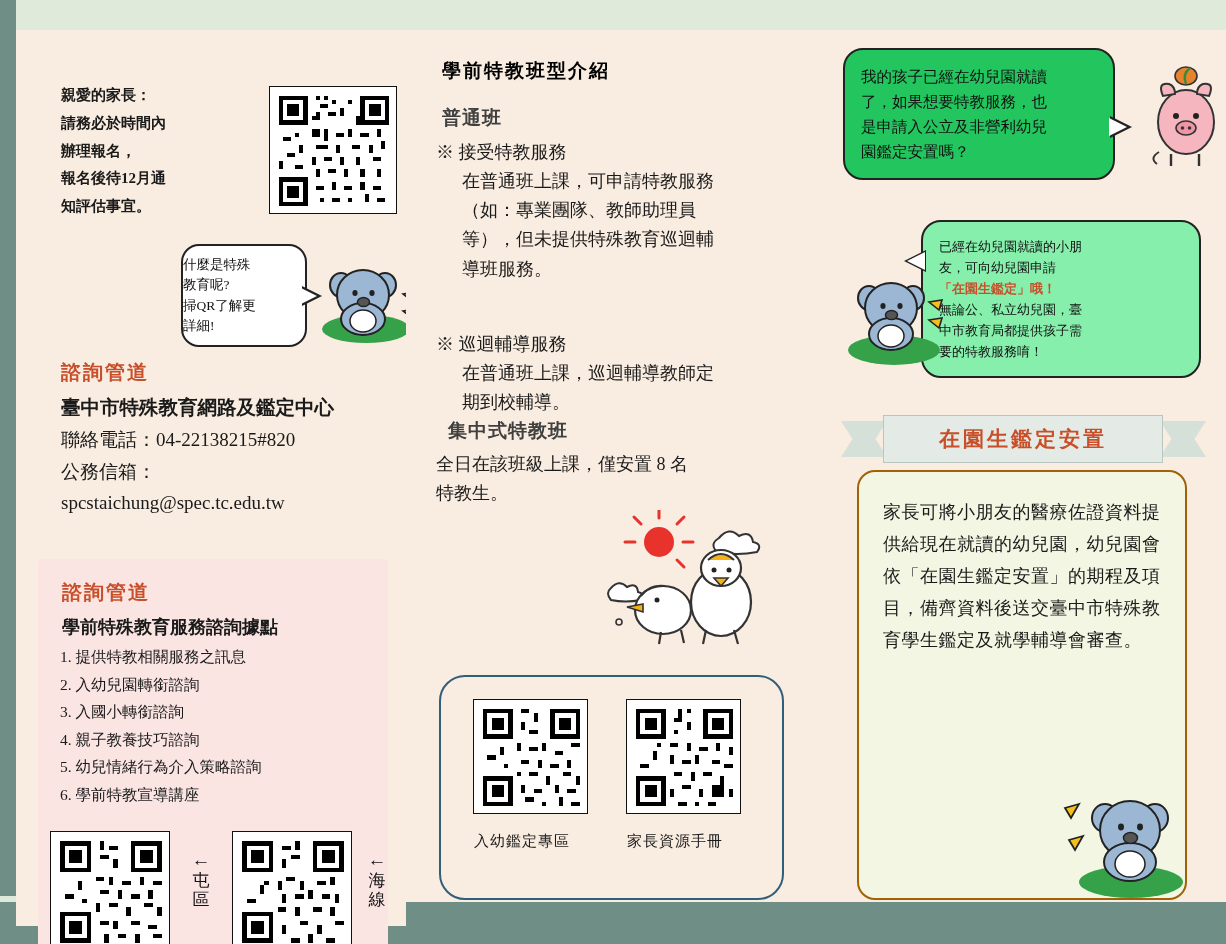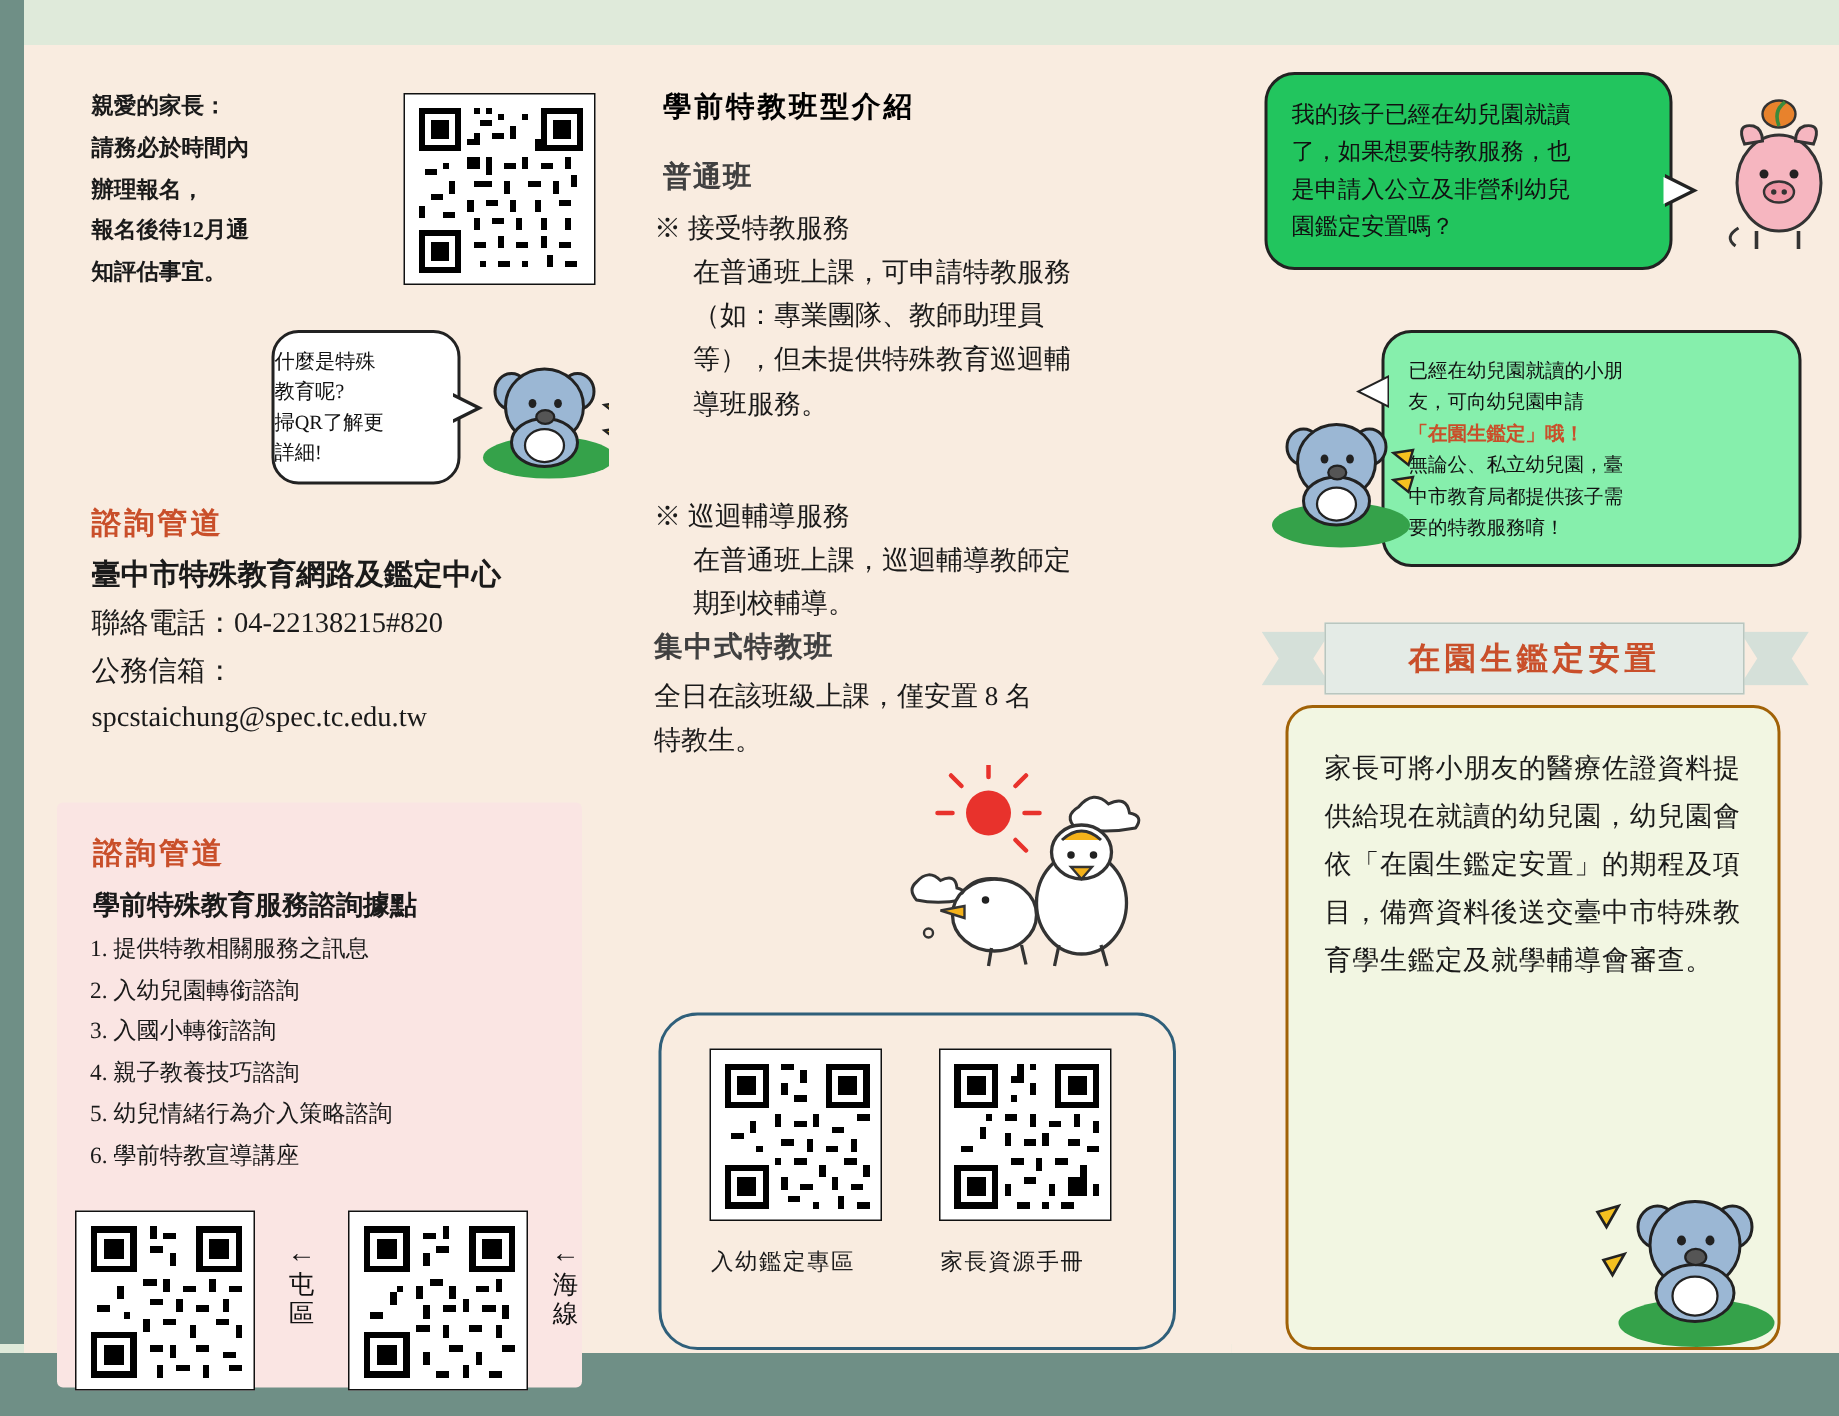--- a/index.html
+++ b/index.html
@@ -10,21 +10,21 @@
     position:relative;overflow:hidden;
   }
   
   .edge-left{position:absolute;left:0;top:0;width:16px;height:944px;background:#6f8f86;}
   .edge-top{position:absolute;left:0;top:0;width:1226px;height:30px;background:#dfeada;}
   .edge-bottom{position:absolute;left:0;bottom:0;width:1226px;height:42px;background:#6f8f86;}
   .edge-bottom-inner{position:absolute;left:0;bottom:42px;width:1226px;height:6px;background:#dfeada;}
 
   
   .col{position:absolute;top:30px;}
-  .col-left{left:16px;width:390px;height:872px;background:#f9ece0;}
+  .col-left{left:16px;width:390px;height:872px;background:#f9ece0;margin-top:24px;}
   .col-mid{left:406px;width:415px;height:872px;background:#f9ece0;}
   .col-right{left:821px;width:405px;height:872px;background:#f9ece0;}
   h3,h4,p,ol,li,div{box-sizing:border-box;}
 
   
   .parent-note{position:absolute;left:45px;top:28px;width:190px;font-size:15px;line-height:1.85;font-weight:bold;color:#1a1a1a;}
   .qr-top{position:absolute;left:253px;top:32px;width:128px;height:128px;border:1px solid #111;background:#fff;padding:5px;}
   .qr-top svg, .qr svg{display:block;}
 
   .bubble{
@@ -368,21 +368,21 @@
     <div class="indent">導班服務。</div>
   </div>
 
   <div class="mid-body" style="left:30px;top:300px;width:370px;">
     <div><span>※</span>
       <span>巡迴輔導服務</span></div>
     <div class="indent">在普通班上課，巡迴輔導教師定</div>
     <div class="indent">期到校輔導。</div>
   </div>
 
-  <div class="mid-sub" style="left:30px;top:388px;">集中式特教班</div>
+  <div class="mid-sub" style="left:42px;top:388px;">集中式特教班</div>
   <div class="mid-body" style="left:30px;top:420px;width:370px;">
     <div>全日在該班級上課，僅安置 8 名</div>
     <div>特教生。</div>
   </div>
 
   <svg class="mascot" style="left:195px;top:480px;" width="180" height="155" viewBox="0 0 180 155">
     <circle cx="58" cy="32" r="15" fill="#e8322c"></circle>
     <g stroke="#e8322c" stroke-width="3" stroke-linecap="round">
       <line x1="58" y1="8" x2="58" y2="0"></line>
         <line x1="82" y1="32" x2="92" y2="32"></line>

